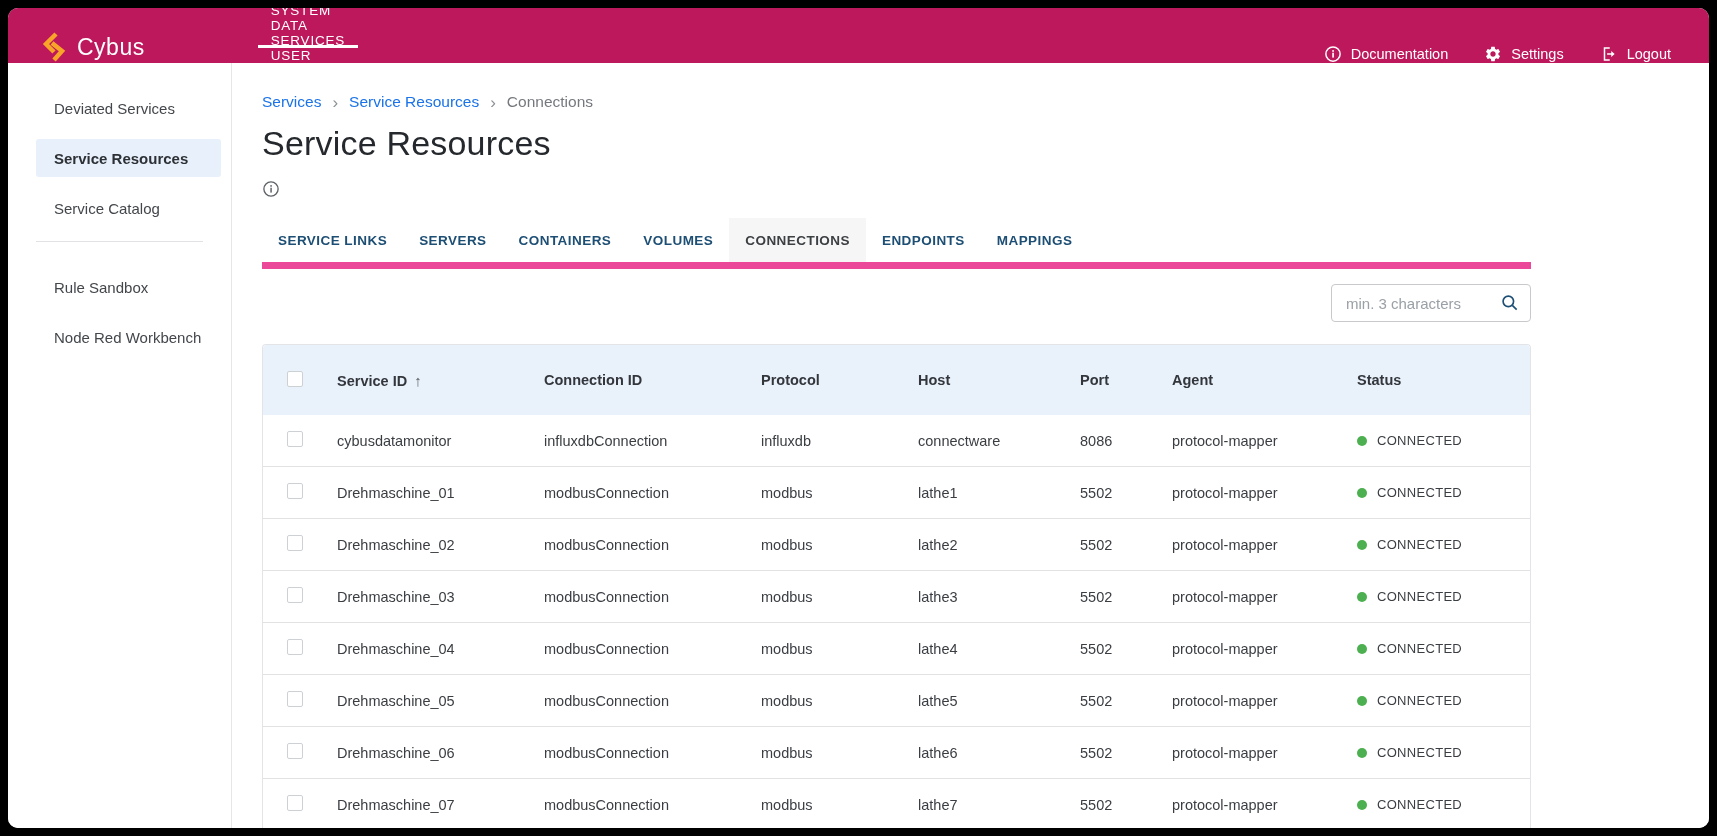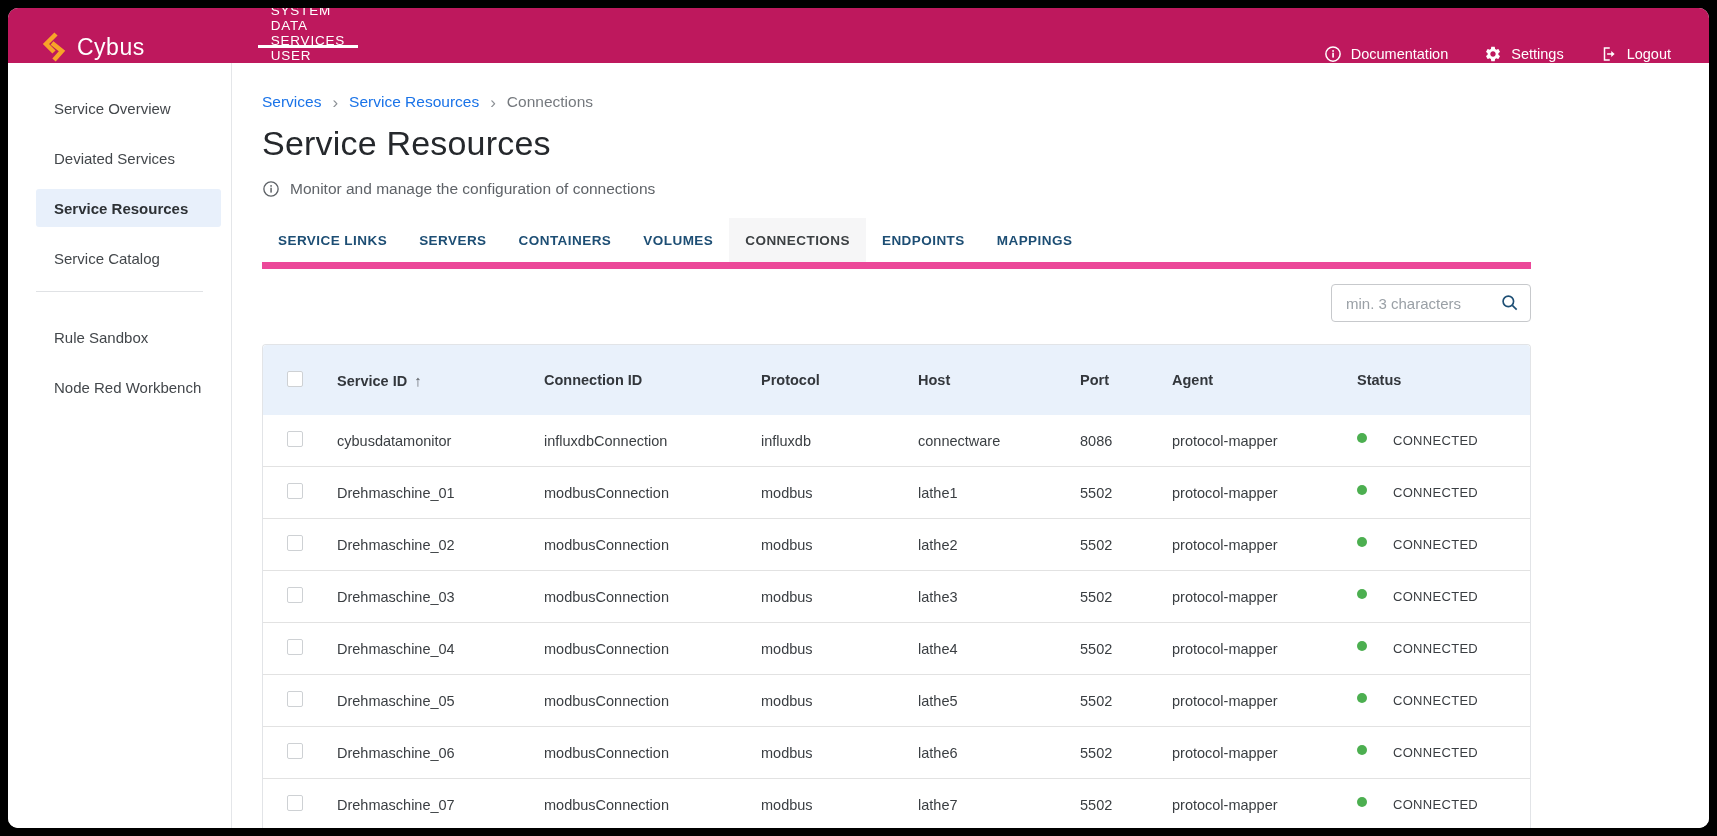--- a/index.html
+++ b/index.html
@@ -98,21 +98,21 @@
   .thead { height: 70px; background: #e9f1fb; border-radius: 4px 4px 0 0; }
   .thead .cell { font-size: 14.5px; font-weight: 600; color: #33373c; cursor: pointer; }
   .row { height: 52px; border-bottom: 1px solid #e2e2e2; cursor: pointer; background: #fff; }
   .cell { font-size: 14.5px; color: #3a3e42; white-space: nowrap; overflow: hidden; }
   .cb-cell { padding-left: 24px; }
   .checkbox {
     display: inline-block; width: 16px; height: 16px;
     border: 1.5px solid #ced1d4; border-radius: 2px; background: #fff; cursor: pointer;
   }
   .sort { margin-left: 7px; color: #5f6368; font-size: 15px; font-weight: 400; }
-  .status-cell { display: flex; gap: 26px; }
+  .status-cell { display: flex; align-items: center; gap: 10px; }
   .dot { width: 10px; height: 10px; border-radius: 50%; background: #4caf50; flex: 0 0 10px; }
   .status-text { font-size: 13px; letter-spacing: .3px; color: #3a3e42; }
 </style>
 </head>
 <body>
 
 <div class="frame">
   <div class="window">
 
     <header class="topbar">
@@ -174,23 +174,20 @@
           <span>Logout</span>
         </a>
       </div>
     </header>
 
     <div class="body">
 
       <aside class="sidebar">
         <div>
 
-            <div class="side-item">
-              <span>Service Overview</span>
-            </div>
 
             <div class="side-item">
               <span>Deviated Services</span>
             </div>
 
             <div class="side-item active">
               <span>Service Resources</span>
             </div>
 
 
@@ -225,21 +222,20 @@
           <h1 class="page-title">Service Resources</h1>
 
           <div class="subtitle">
             <span class="icon">
               <svg width="18" height="18" viewBox="0 0 24 24">
                 <circle cx="12" cy="12" r="9.5" fill="none" stroke="#5f6368" stroke-width="1.8"></circle>
                 <rect x="11.1" y="10.3" width="2" height="6.5" fill="#5f6368"></rect>
                 <rect x="11.1" y="6.8" width="2" height="2.2" fill="#5f6368"></rect>
               </svg>
             </span>
-            <span>Monitor and manage the configuration of connections</span>
           </div>
 
           <div class="tabs">
 
               <div class="tab">
                 <span>SERVICE LINKS</span>
               </div>
 
               <div class="tab">
                 <span>SERVERS</span>

